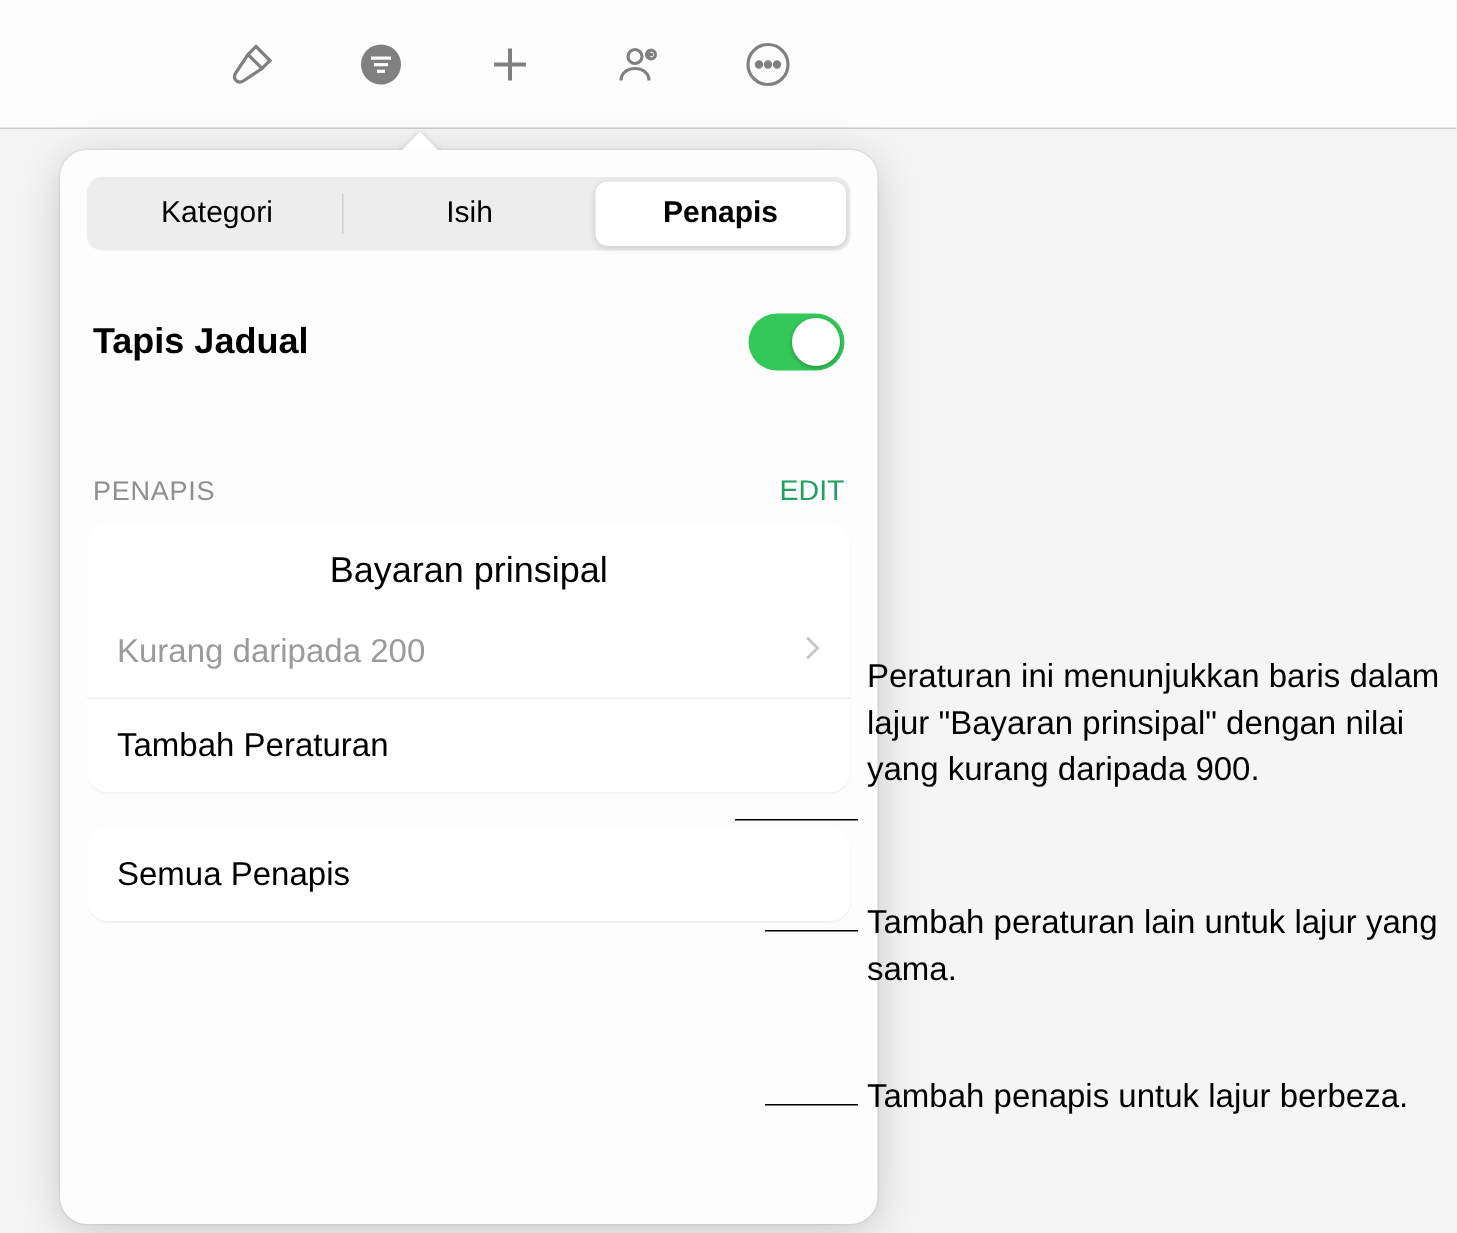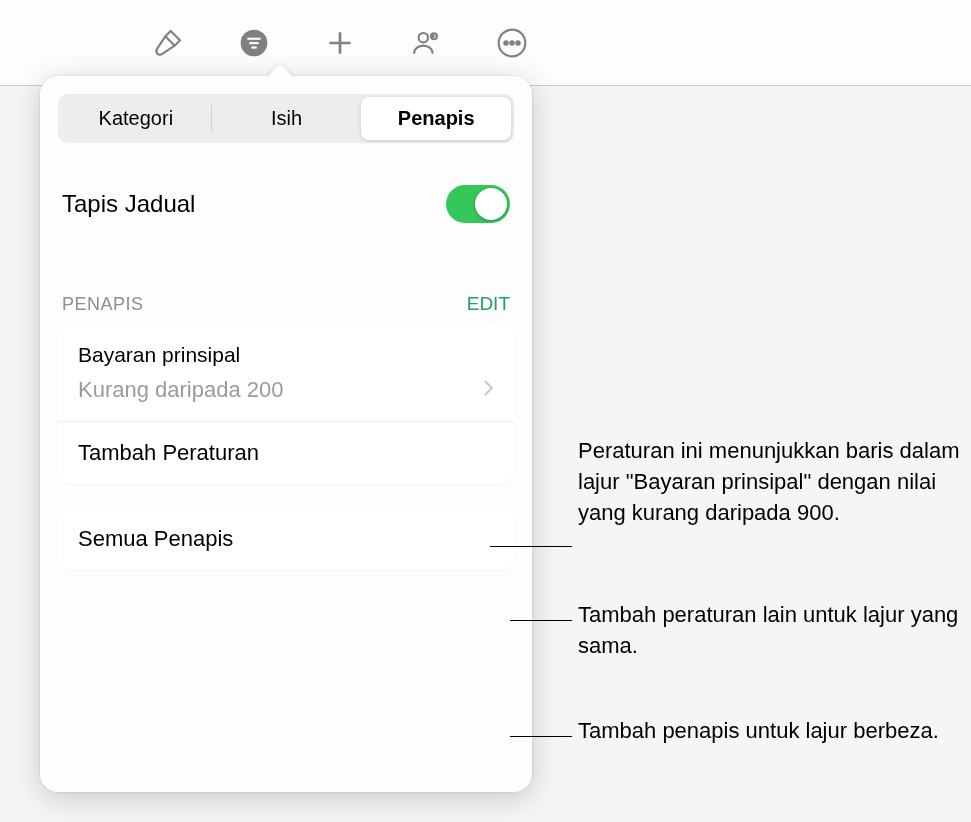--- a/index.html
+++ b/index.html
@@ -34,22 +34,22 @@
       color: #808080;
       cursor: pointer;
     }
     .toolbar-btn svg {
       width: 32px;
       height: 32px;
     }
     .popover-container {
       position: absolute;
       left: 40px;
-      top: 76px;
-      width: 492px;
+      top: 100px;
+      width: 545px;
     }
     .popover-arrow {
       position: absolute;
       top: -14px;
       left: 226px;
       width: 28px;
       height: 14px;
       overflow: hidden;
     }
     .popover-arrow::after {
@@ -95,20 +95,21 @@
     .seg-divider {
       width: 1px;
       background: #cfcfd1;
       margin: 8px 0;
     }
     .row {
       display: flex;
       align-items: center;
       justify-content: space-between;
       padding: 14px 4px;
+      font-weight: bold;
     }
     .row-label {
       font-size: 24px;
       color: #000;
     }
     .row-value-link {
       font-size: 24px;
       color: #1fa15f;
       cursor: pointer;
     }
@@ -159,32 +160,34 @@
     }
     .card-cell {
       padding: 18px 20px;
       display: flex;
       align-items: center;
       justify-content: space-between;
       font-size: 22px;
       cursor: pointer;
     }
     .card-title {
-      font-size: 21px;
+      font-size: 24px;
       color: #000;
       padding: 18px 20px 4px 20px;
+      text-align: center;
     }
     .card-sub {
       font-size: 22px;
       color: #9a9a9f;
       padding: 6px 20px 18px 20px;
       display: flex;
       justify-content: space-between;
       align-items: center;
       cursor: pointer;
+      margin-top: 16px;
     }
     .chevron {
       color: #c7c7cc;
       font-size: 22px;
     }
     .callout {
       position: absolute;
       font-size: 22px;
       color: #000;
       line-height: 1.4;

